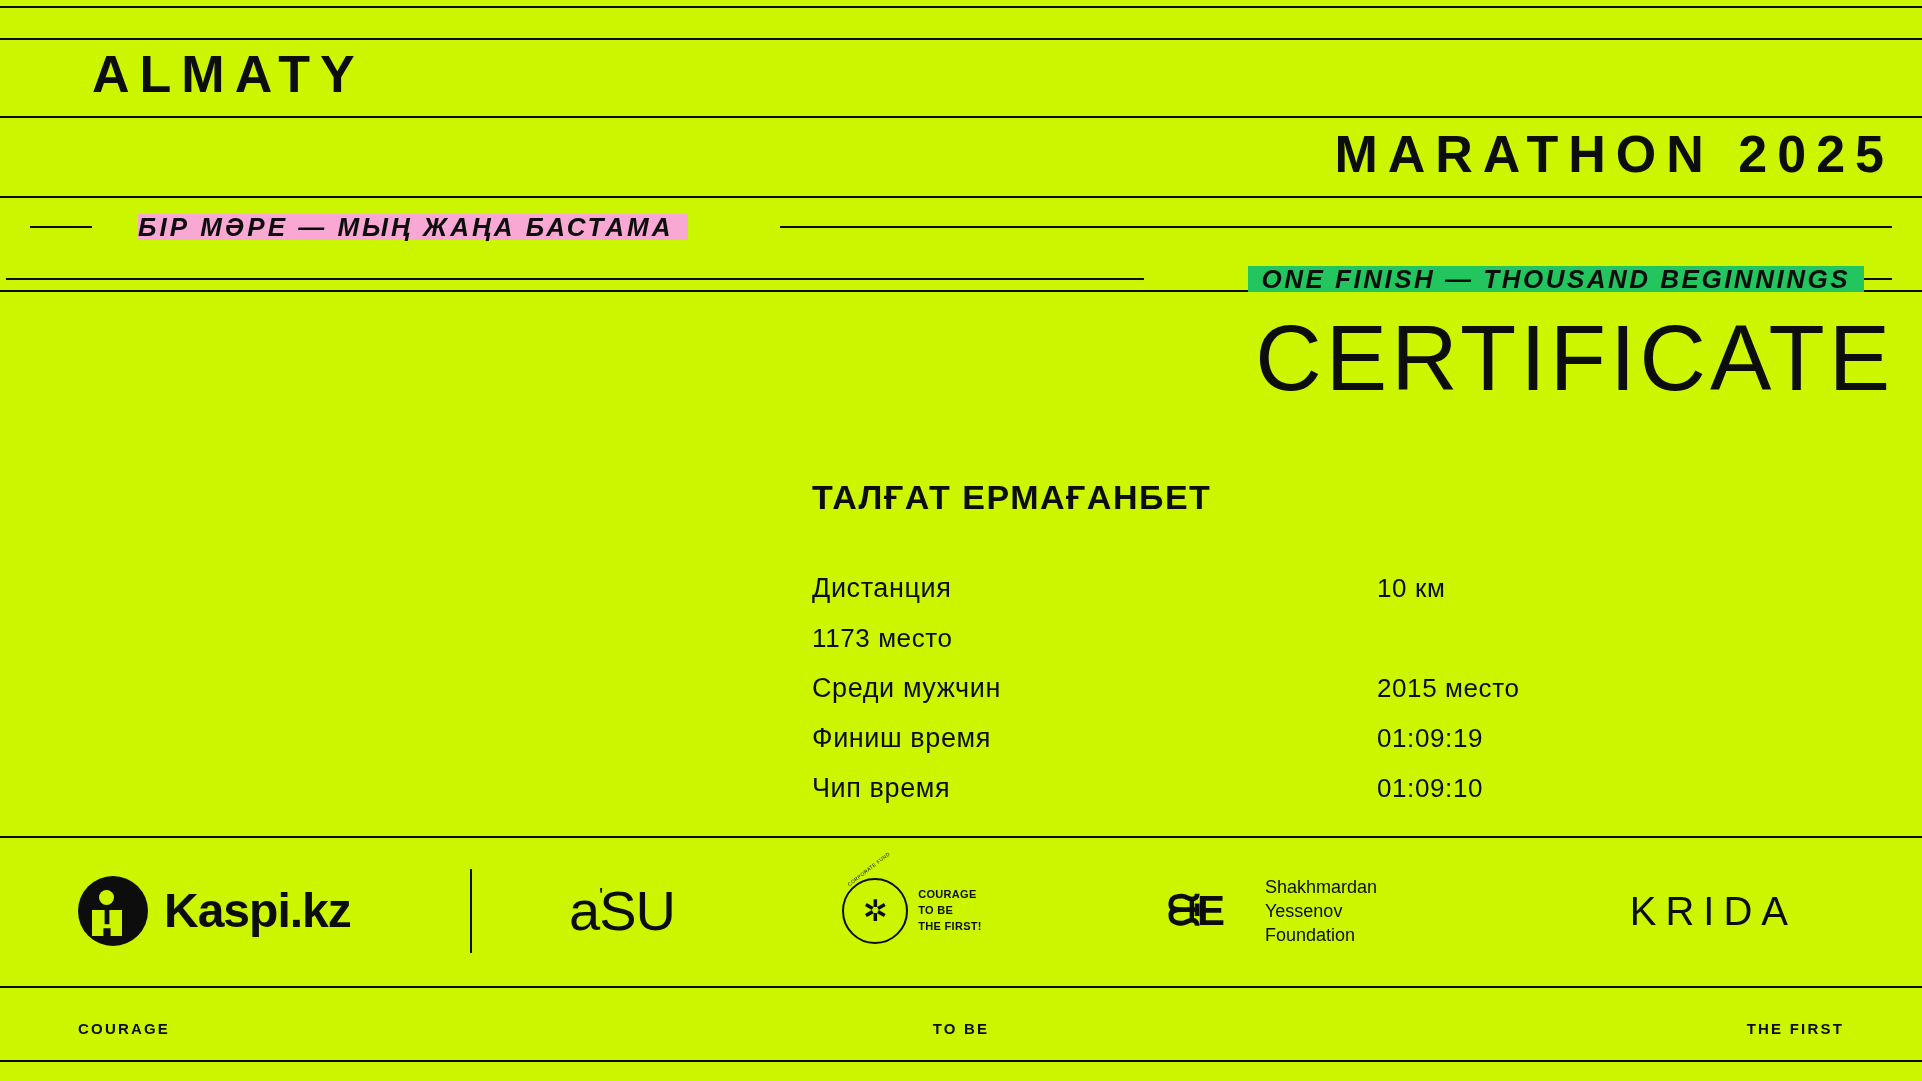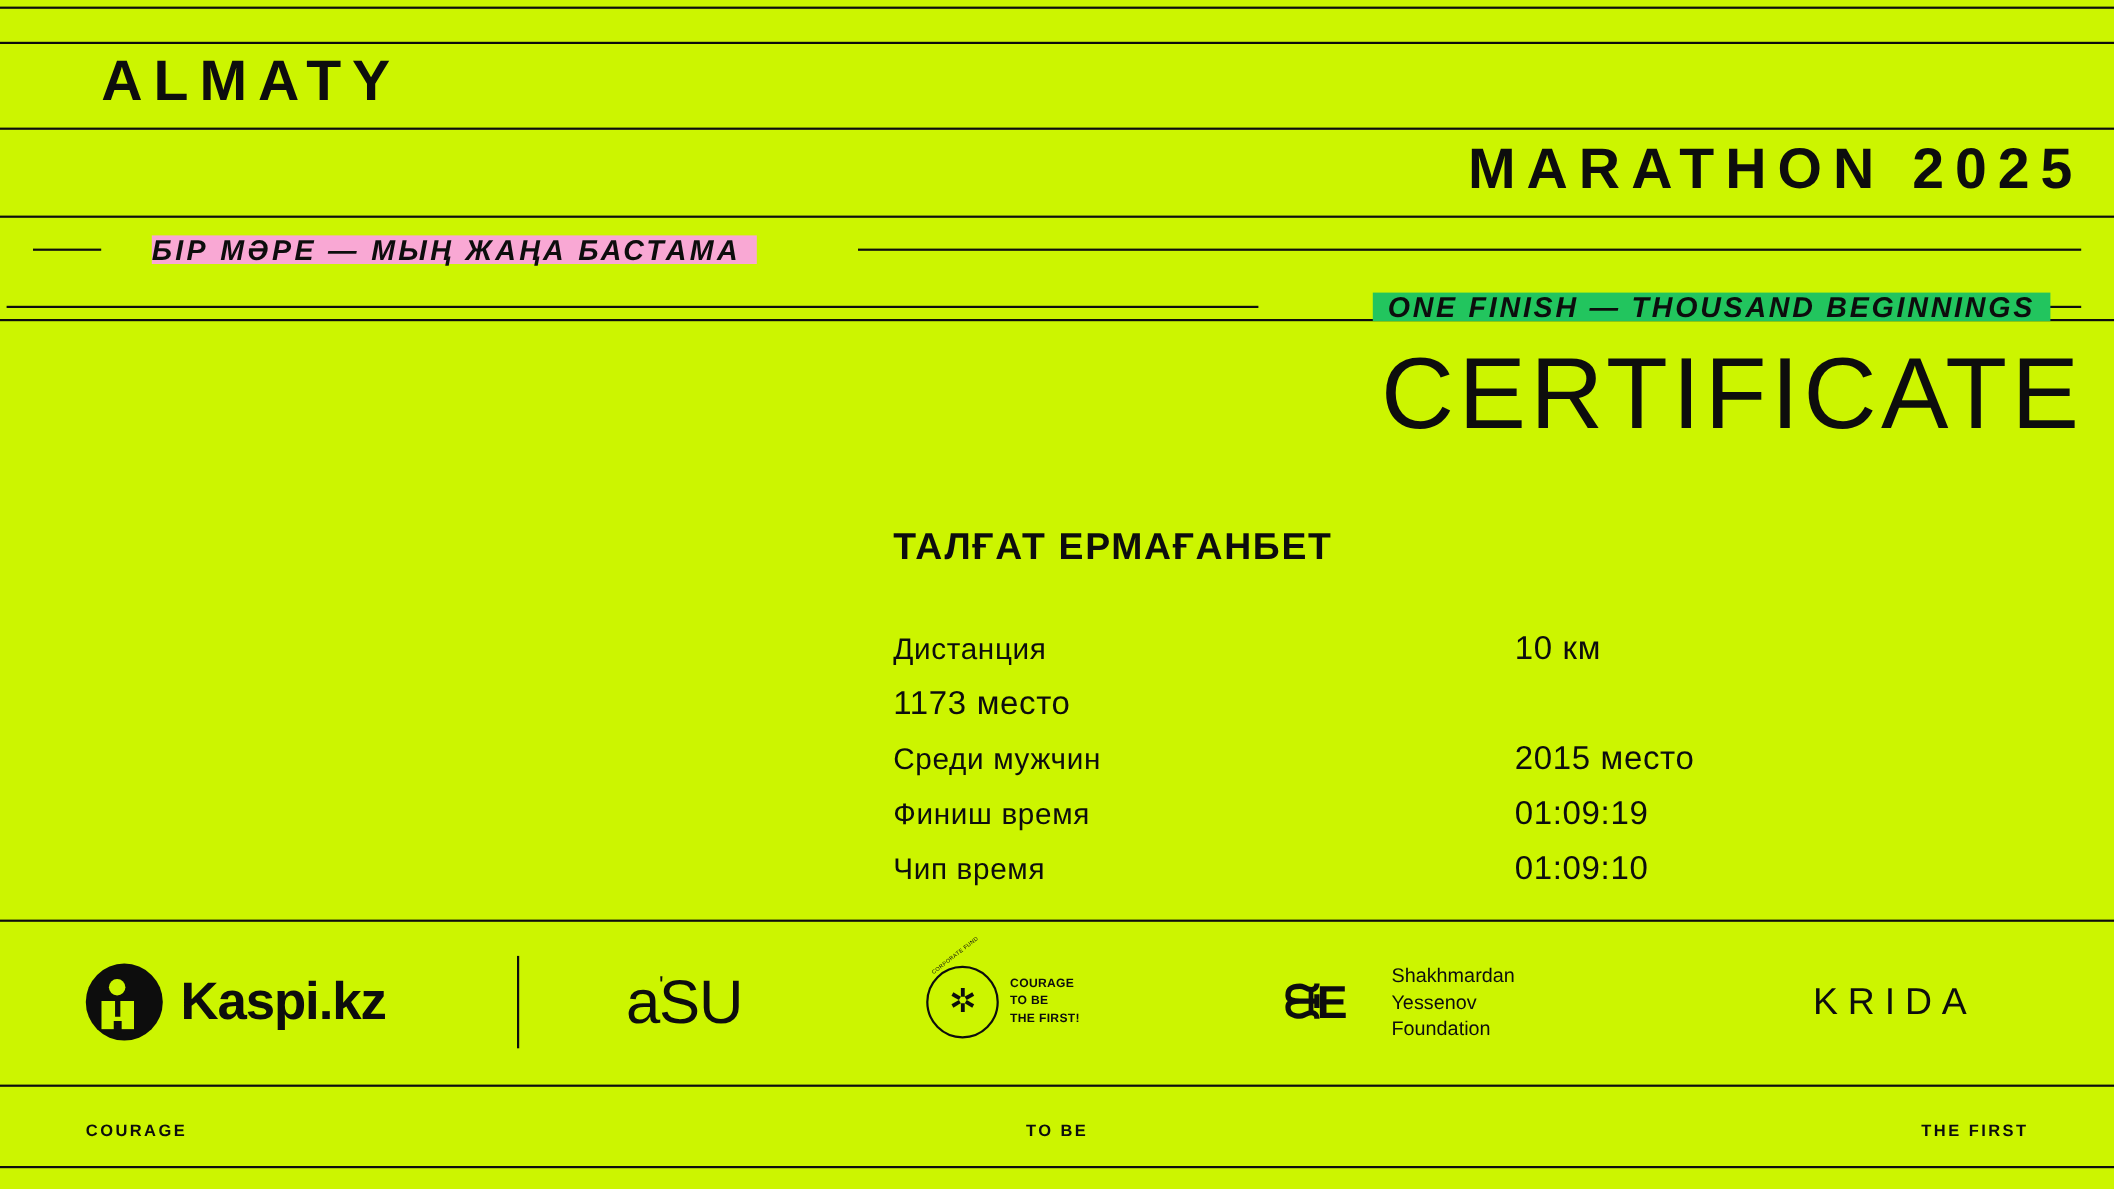--- a/index.html
+++ b/index.html
@@ -114,21 +114,21 @@
     align-items: baseline;
     height: 50px;
   }
   .res-label {
     width: 565px;
     font-size: 27px;
     letter-spacing: 0.6px;
     line-height: 1;
   }
   .res-value {
-    font-size: 30px;
+    font-size: 26px;
     letter-spacing: 0.6px;
     line-height: 1;
   }
 
   
   .sponsors {
     position: absolute;
     left: 0;
     top: 836px;
     width: 1875px;
@@ -232,21 +232,21 @@
     line-height: 1;
   }
   .shakh-lines {
     font-size: 18px;
     font-weight: 400;
     line-height: 1.35;
     margin-left: 32px;
   }
   .sp-krida { flex: 1; justify-content: flex-end; padding-right: 78px; }
   .krida-word {
-    font-size: 34px;
+    font-size: 40px;
     font-weight: 400;
     letter-spacing: 9px;
     line-height: 1;
   }
 
   
   .footer {
     position: absolute;
     left: 0;
     top: 1020px;

